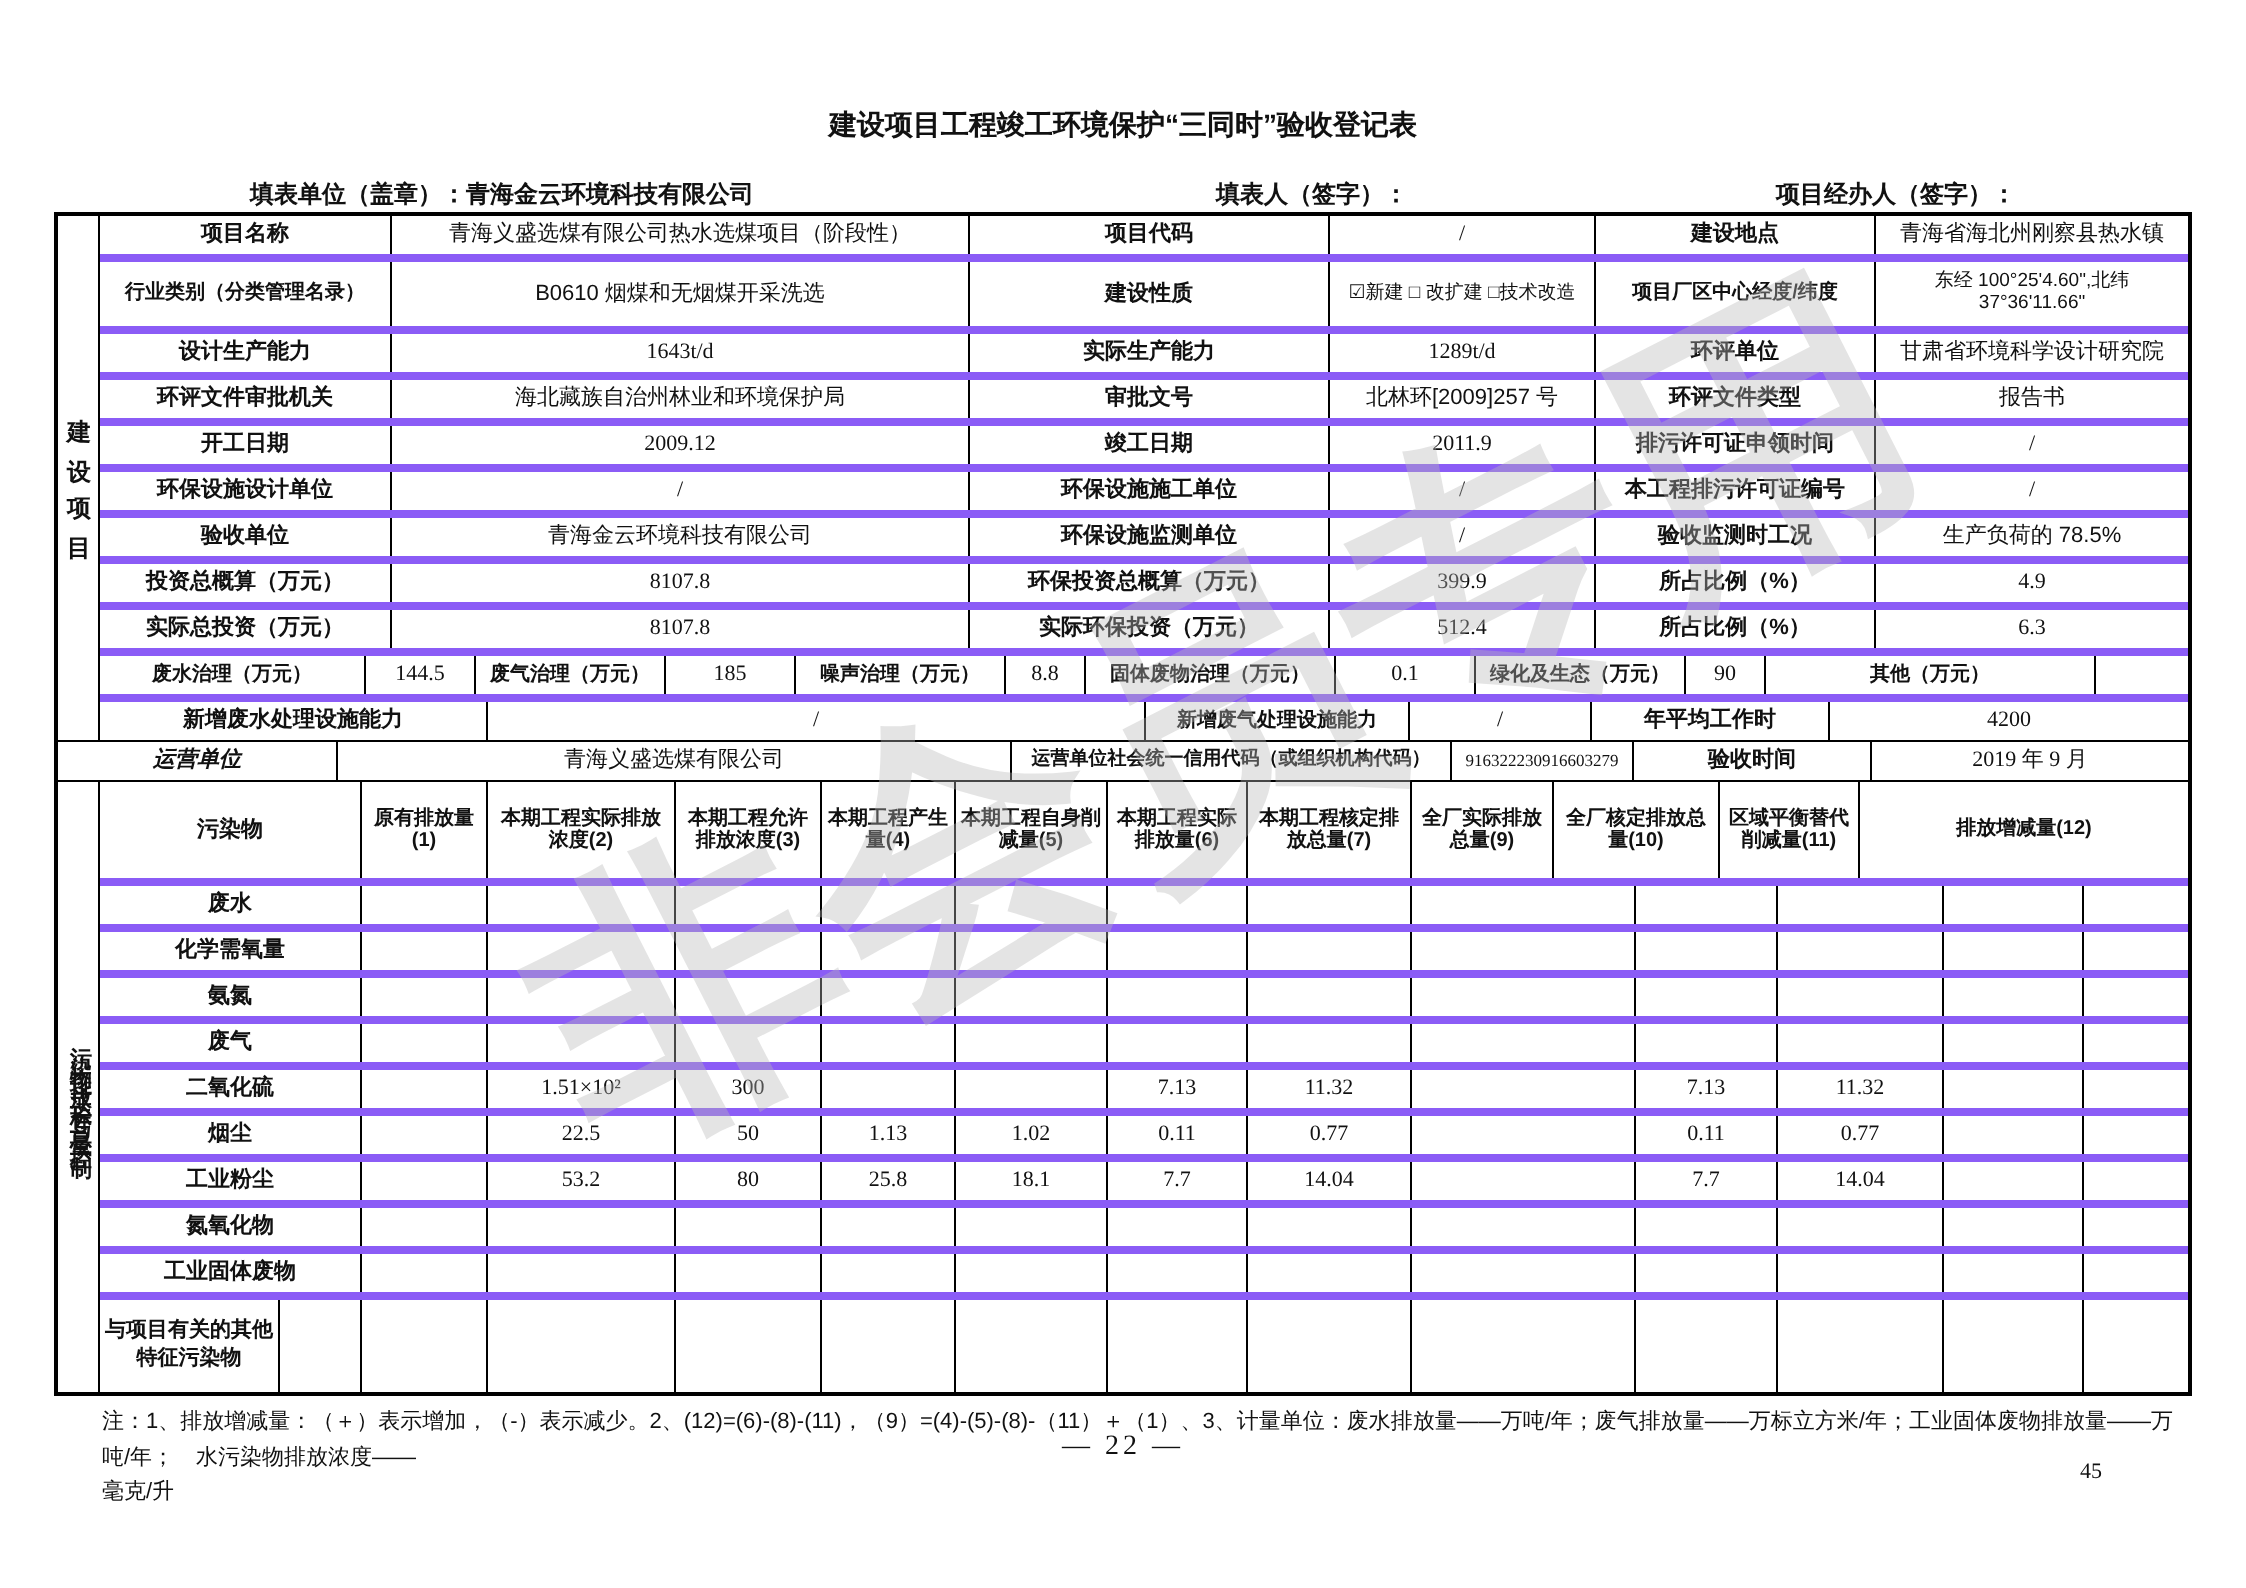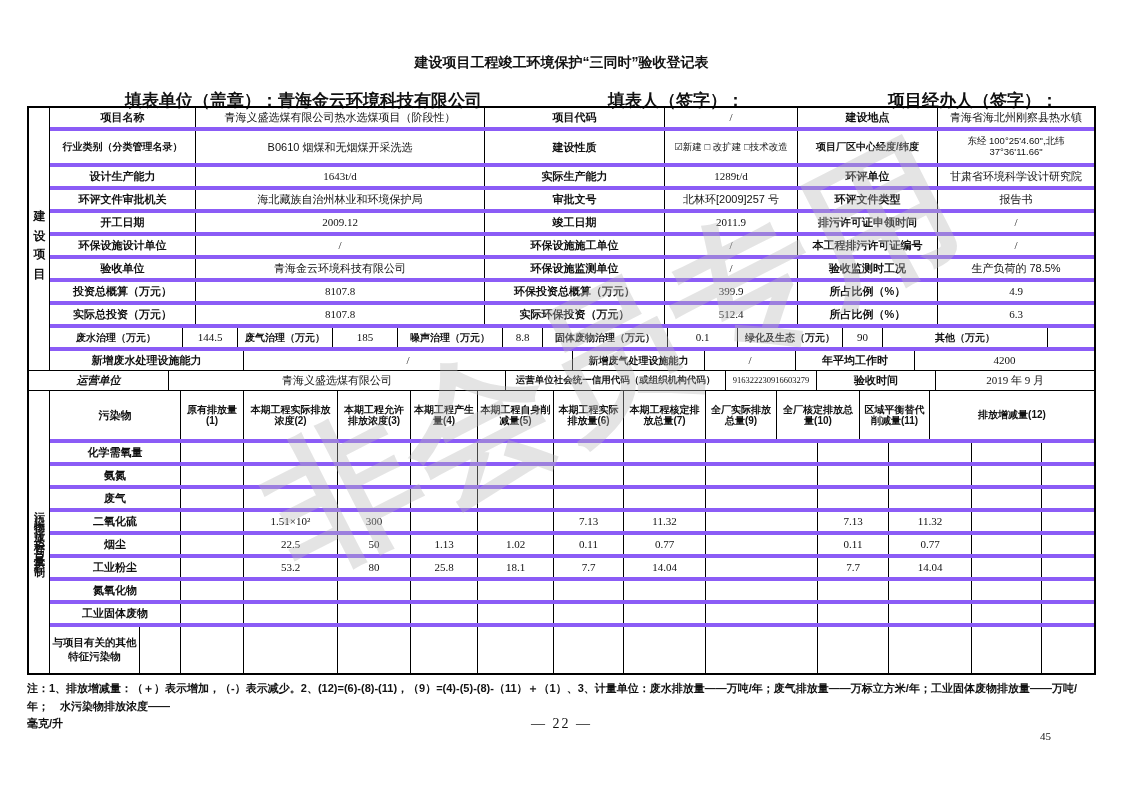--- a/index.html
+++ b/index.html
@@ -1,19 +1,19 @@
 <!DOCTYPE html>
 <html><head>
 <meta charset="utf-8">
 <style>
   html,body{margin:0;padding:0;background:#888;}
   .page{position:relative;width:1123px;height:794px;background:#fff;margin:0 auto;overflow:hidden;
         font-family:"Liberation Sans","DejaVu Sans",sans-serif;color:#111;}
   .title{position:absolute;top:54px;left:0;width:1123px;text-align:center;font-size:14px;font-weight:700;}
-  .subhdr{position:absolute;top:89px;left:0;width:1123px;height:16px;font-size:17px;font-weight:700;}
+  .subhdr{position:absolute;top:89px;left:0;width:1123px;height:16px;font-size:12px;font-weight:700;}
   .subhdr .s1{position:absolute;left:125px;}
   .subhdr .s2{position:absolute;left:608px;}
   .subhdr .s3{position:absolute;left:888px;}
   .doc{position:absolute;left:27px;top:106px;width:1069px;}
   .reg{border:2px solid #000;box-sizing:border-box;}
   .reg>*+*{border-top:1px solid #000;}
   .band{display:flex;align-items:stretch;}
   .vlab{width:21px;border-right:1px solid #000;display:flex;align-items:center;justify-content:center;
         font-weight:700;font-size:12px;writing-mode:vertical-rl;text-orientation:upright;
         letter-spacing:20px;padding:6px 0;box-sizing:border-box;}
@@ -41,21 +41,21 @@
   .c1{width:193px;}.c2{width:329px;}.c3{width:132px;}.c4{width:91px;}.c5{width:119px;}.c6{flex:1;}
   
   .d1{width:139px;font-style:italic;}.d2{width:337px;}.d3{width:220px;}.d4{width:91px;}.d5{width:119px;}.d6{flex:1;}
   
   .pn{width:130px;}.p1{width:63px;}.p2{width:94px;}.p3{width:73px;}.p4{width:67px;}.p5{width:76px;}
   .p6{width:70px;}.p7{width:82px;}.p8{width:112px;}.p9{width:71px;}.p10{width:83px;}.p11{width:70px;}.p12{flex:1;}
   .sp{display:flex;padding:0;align-items:stretch;}
   .onm{width:89px;display:flex;align-items:center;justify-content:center;text-align:center;
        font-weight:700;font-size:10.5px;padding:2px;box-sizing:border-box;line-height:1.3;}
   .osb{flex:1;border-left:1px solid #000;}
-  .note{margin-top:5px;font-size:11px;font-weight:700;line-height:1.6;}
+  .note{margin-top:5px;font-size:11px;font-weight:400;line-height:1.6;margin-left:24px;}
   .wm{position:absolute;left:240px;top:270px;width:700px;font-size:150px;font-weight:700;
       color:rgba(185,185,185,0.38);transform:rotate(-27deg);transform-origin:center;
       pointer-events:none;white-space:nowrap;z-index:3;}
   .pgnum{position:absolute;top:716px;left:0;width:1123px;text-align:center;font-size:14px;
          font-family:"Liberation Serif","DejaVu Serif",serif;letter-spacing:2px;}
   .corner{position:absolute;top:730px;left:1040px;font-size:11px;
           font-family:"Liberation Serif","DejaVu Serif",serif;}
 </style>
 </head>
 <body>
@@ -205,20 +205,35 @@
             <div class="c lb p4 f10">本期工程产生量(4)</div>
             <div class="c lb p5 f10">本期工程自身削减量(5)</div>
             <div class="c lb p6 f10">本期工程实际排放量(6)</div>
             <div class="c lb p7 f10">本期工程核定排放总量(7)</div>
             <div class="c lb p9 f10">全厂实际排放总量(9)</div>
             <div class="c lb p10 f10">全厂核定排放总量(10)</div>
             <div class="c lb p11 f10">区域平衡替代削减量(11)</div>
             <div class="c lb p12 f10">排放增减量(12)</div>
           </div>
 
+          <div class="trow">
+            <div class="c lb pn">废水</div>
+            <div class="c p1"></div>
+              <div class="c p2"></div>
+              <div class="c p3"></div>
+              <div class="c p4"></div>
+              <div class="c p5"></div>
+              <div class="c p6"></div>
+              <div class="c p7"></div>
+              <div class="c p8"></div>
+              <div class="c p9"></div>
+              <div class="c p10"></div>
+              <div class="c p11"></div>
+              <div class="c p12"></div>
+          </div>
 
           <div class="trow">
             <div class="c lb pn">化学需氧量</div>
             <div class="c p1"></div>
               <div class="c p2"></div>
               <div class="c p3"></div>
               <div class="c p4"></div>
               <div class="c p5"></div>
               <div class="c p6"></div>
               <div class="c p7"></div>

